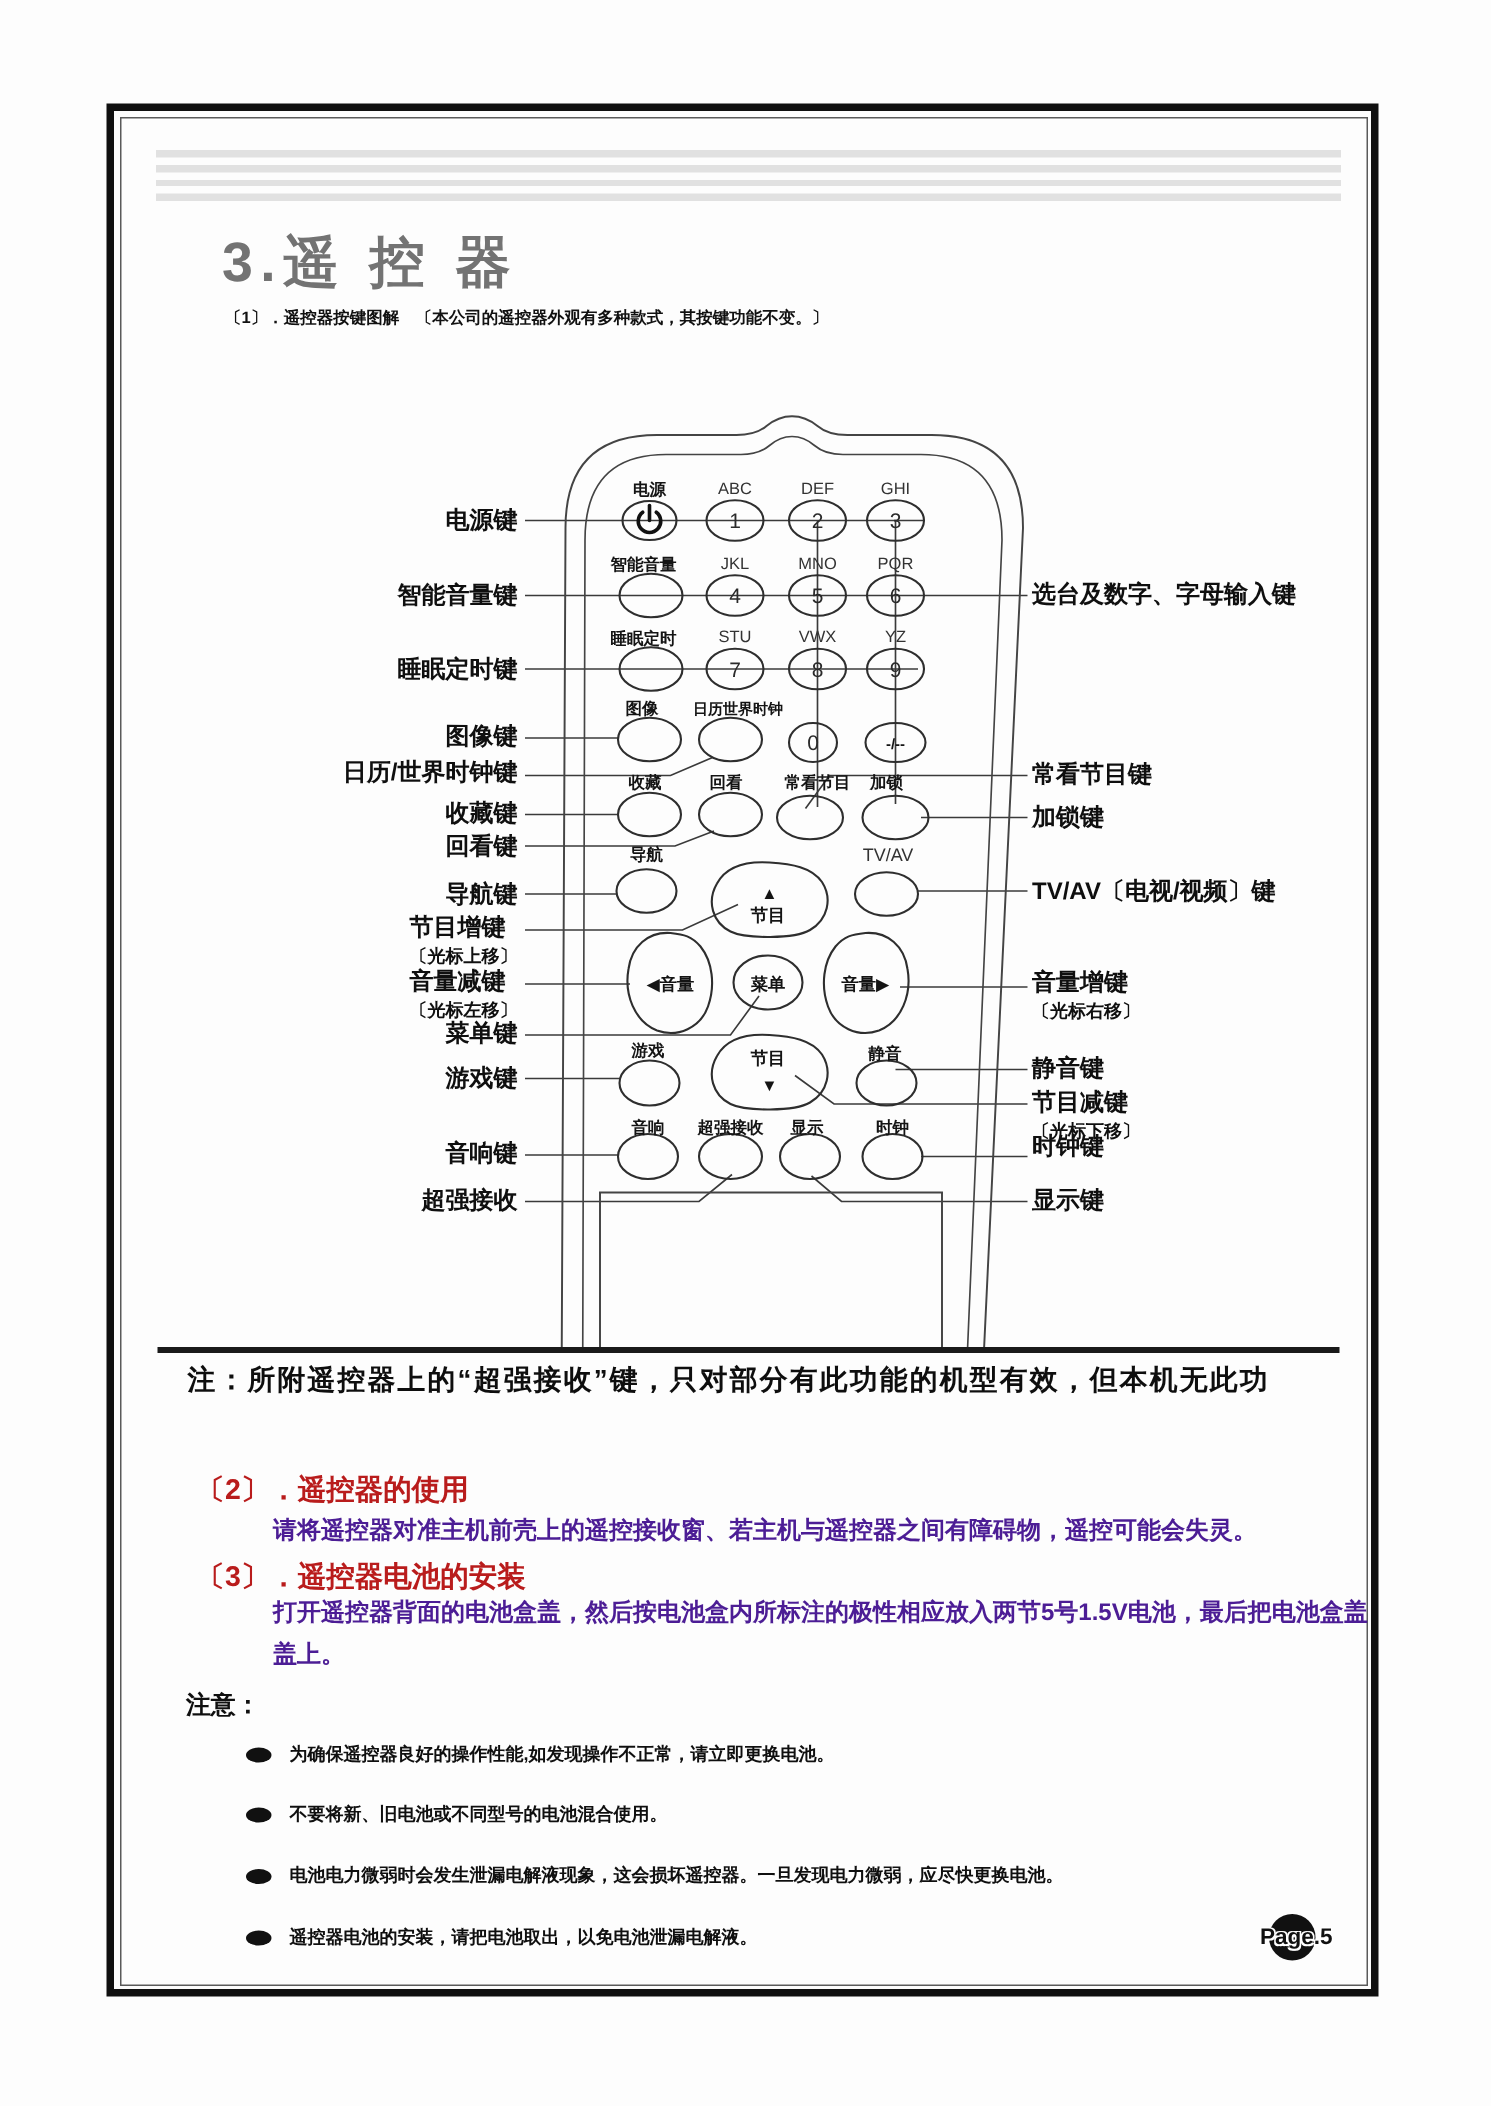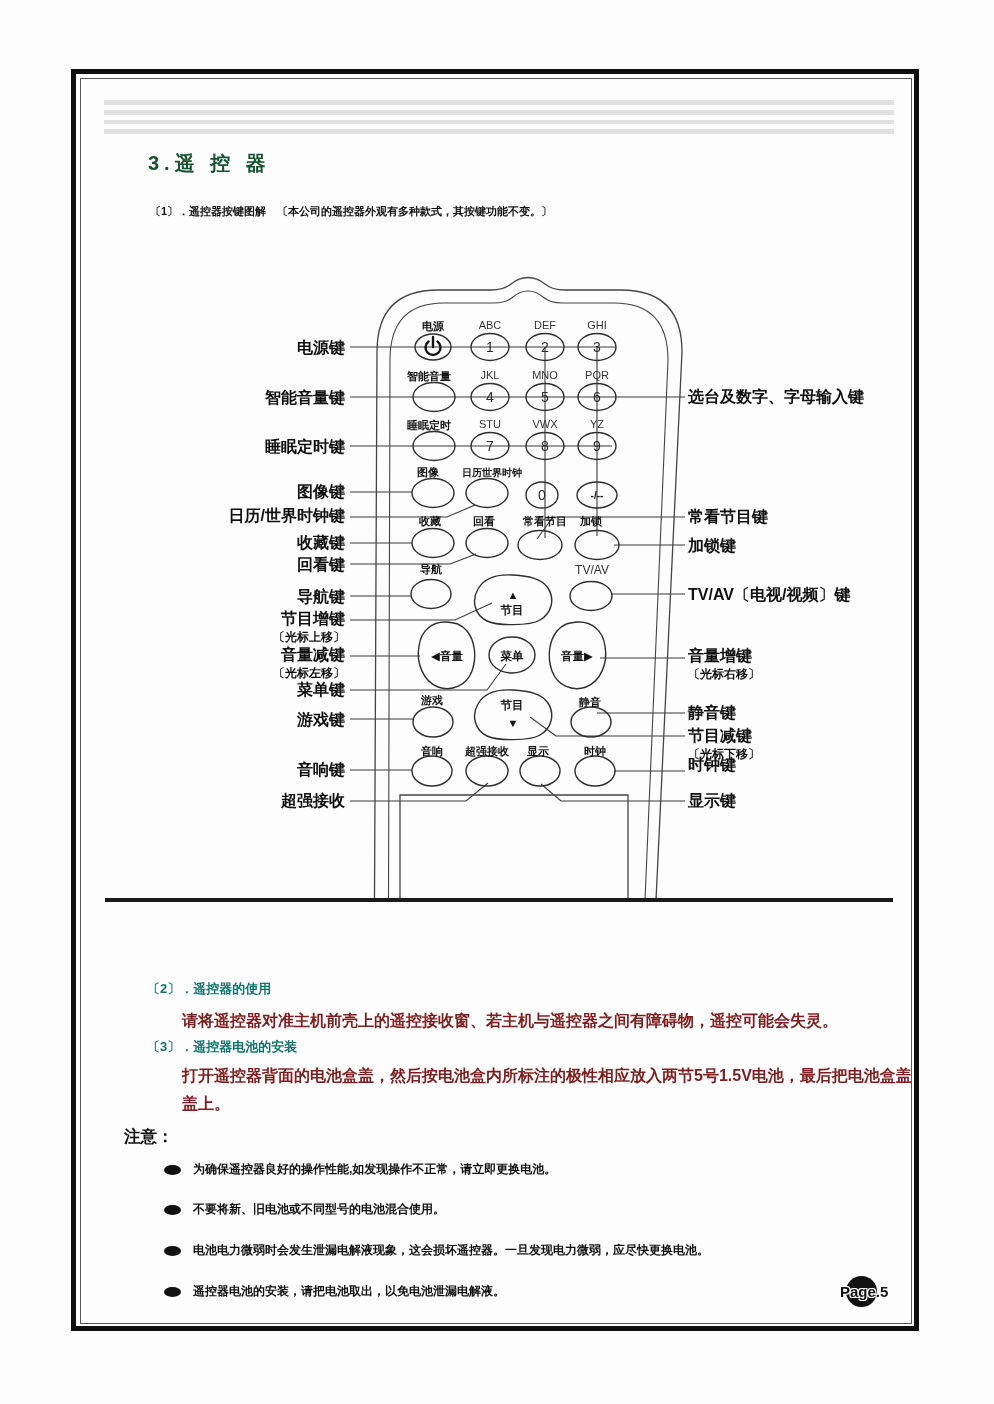--- a/index.html
+++ b/index.html
@@ -6,46 +6,46 @@
   body{
     width:994px;height:1404px;position:relative;background:#fdfdfd;
     font-family:"Liberation Sans","DejaVu Sans",sans-serif;color:#151515;
     overflow:hidden;
   }
   .frame{position:absolute;left:71px;top:69px;width:848px;height:1262px;
     border:5px solid #101010;box-sizing:border-box;}
   .frame-inner{position:absolute;left:80px;top:78px;width:832px;height:1246px;
     border:1px solid #5a5a5a;box-sizing:border-box;}
   .rule{position:absolute;left:104px;width:790px;background:#e1e1e1;height:5px;}
-  .title{position:absolute;left:148px;top:150px;font-size:20px;font-weight:bold;
-    letter-spacing:5px;color:#14532d;}
+  .title{position:absolute;left:148px;top:150px;font-size:37px;font-weight:bold;
+    letter-spacing:5px;color:#737373;}
   .subtitle{position:absolute;left:150px;top:204px;font-size:11px;font-weight:bold;color:#111;}
   .diagram{position:absolute;left:80px;top:268px;}
   
   .t{text-anchor:middle;fill:#141414;}
   .tb{font-size:11px;font-weight:bold;}
   .tbs{font-size:10px;font-weight:bold;}
   .tl{font-size:11px;fill:#333;}
   .td{font-size:14px;fill:#2a2a2a;}
   .tv{font-size:12px;fill:#333;}
   .ta{font-size:11px;}
   .tbig{font-size:11.5px;font-weight:bold;}
   
   .co{position:absolute;font-weight:bold;font-size:16px;line-height:17px;
     color:#0f0f0f;white-space:nowrap;}
-  .co.l{right:649px;text-align:right;}
+  .co.l{right:649px;text-align:left;}
   .co.r{left:688px;text-align:left;}
   .co .sub{display:block;font-size:12px;font-weight:bold;margin-top:2px;}
   .divider{position:absolute;left:105px;top:898px;width:788px;height:4px;background:#1a1a1a;}
   .note{position:absolute;left:125px;top:906px;width:775px;font-size:18.5px;
     font-weight:bold;line-height:28px;letter-spacing:1.5px;color:#0e0e0e;}
   .note .l2{padding-left:37px;}
-  .sec-h{position:absolute;left:147px;font-size:13px;font-weight:bold;color:#0f766e;}
+  .sec-h{position:absolute;left:131px;font-size:19px;font-weight:bold;color:#b91c1c;}
   .sec-b{position:absolute;left:182px;font-size:16px;font-weight:bold;line-height:28px;
-    width:730px;color:#7f1d1d;}
+    width:730px;color:#4c1d95;}
   .notice-h{position:absolute;left:124px;top:1126px;font-size:16.5px;font-weight:bold;color:#0f0f0f;}
   .n-item{position:absolute;left:164px;display:flex;align-items:center;
     font-size:12px;font-weight:bold;color:#0f0f0f;white-space:nowrap;}
   .bullet{display:inline-block;width:17px;height:10px;border-radius:50%;
     background:#111;margin-right:12px;flex:none;}
   .pagemark{position:absolute;left:840px;top:1274px;width:60px;height:40px;}
   .pagemark .blob{position:absolute;left:6px;top:2px;width:31px;height:31px;
     border-radius:50%;background:#111;}
   .pagemark .txt{position:absolute;left:0;top:9px;font-size:15px;font-weight:bold;
     color:#111;text-shadow:-1px -1px 0 #fff,1px -1px 0 #fff,-1px 1px 0 #fff,1px 1px 0 #fff;}
@@ -219,20 +219,21 @@
 <div class="co r" style="top:727px">
   <span>节目减键</span>
   <span class="sub">〔光标下移〕</span>
 </div>
 <div class="co r" style="top:756px">时钟键</div>
 <div class="co r" style="top:792px">显示键</div>
 
 <div class="divider"></div>
 
 <div class="note">
+  <div><span>注：</span><span>所附遥控器上的“超强接收”键，只对部分有此功能的机型有效，但本机无此功</span></div>
 </div>
 
 <div class="sec-h" style="top:980px">〔2〕．遥控器的使用</div>
 <div class="sec-b" style="top:1007px">请将遥控器对准主机前壳上的遥控接收窗、若主机与遥控器之间有障碍物，遥控可能会失灵。</div>
 <div class="sec-h" style="top:1038px">〔3〕．遥控器电池的安装</div>
 <div class="sec-b" style="top:1062px">打开遥控器背面的电池盒盖，然后按电池盒内所标注的极性相应放入两节5号1.5V电池，最后把电池盒盖盖上。</div>
 
 <div class="notice-h">注意：</div>
 
 <div class="n-item" style="top:1161px">

